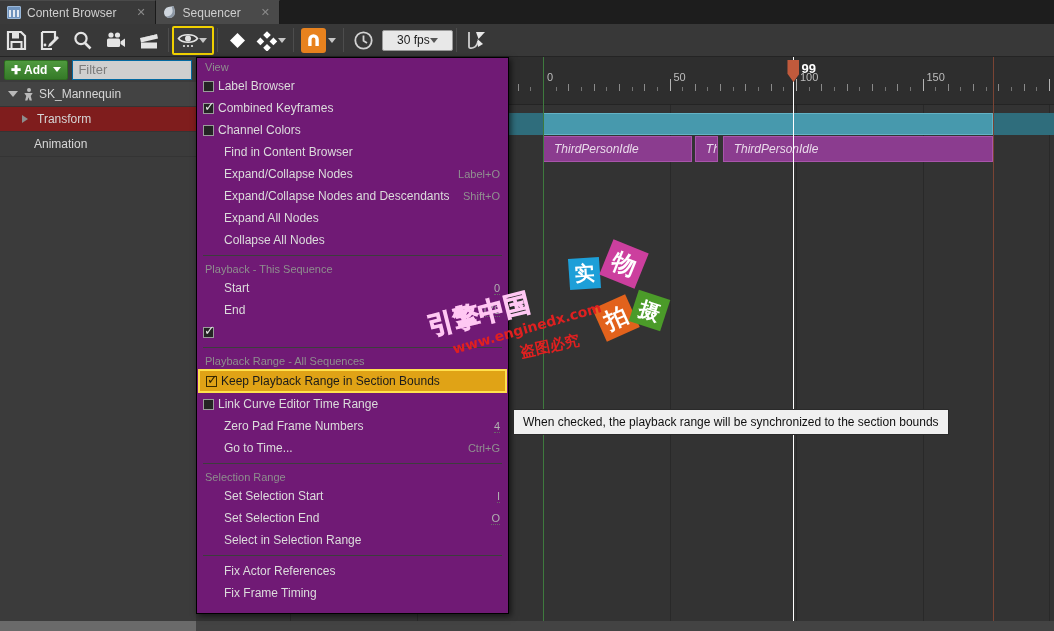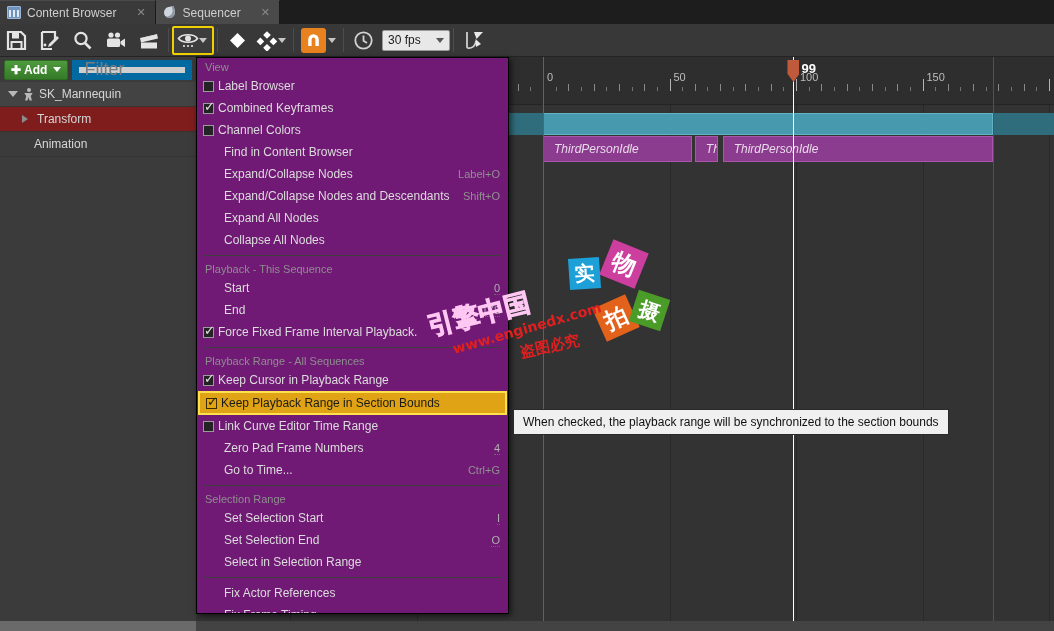--- a/index.html
+++ b/index.html
@@ -73,43 +73,43 @@
     background:#3d3d3d;
   }
   .magnet{
     width:25px;height:25px;background:#e8821e;border-radius:3px;
     display:flex;align-items:center;justify-content:center;
   }
   .fps-box{
     height:21px; min-width:68px; background:#e8e8e8; color:#1b1b1b;
     border:1px solid #9a9a9a; border-radius:2px;
     display:flex; align-items:center; justify-content:space-between;
-    padding:0 5px; font-size:12px; margin-left:2px;
+    padding:0 14px; font-size:12px; margin-left:2px;
   }
   .fps-box .caret{ border-top-color:#555; margin:0; }
 
   
   #leftpanel{
     position:absolute; left:0; top:57px; width:196px; height:574px;
     background:#3b3b3b;
   }
   #addrow{
     height:25px; display:flex; align-items:center; padding:2px 4px; gap:4px;
     background:#3b3b3b;
   }
   #addbtn{
     height:20px; background:linear-gradient(#4f9a3e,#357a28);
     border:1px solid #2d6b20; border-radius:2px; color:#fff;
     display:flex; align-items:center; gap:3px; padding:0 6px; font-size:12px;
     font-weight:bold;
   }
   #addbtn .caret{ border-top-color:#fff; margin:0 0 0 3px;}
   #filter{
-    flex:1; height:20px; background:#cfcfcf; border:7px solid #0369a1;
-    color:#7c7c7c; font-size:18px; display:flex; align-items:center; padding:0 5px;
+    flex:1; height:20px; background:#cfcfcf; border:1px solid #0369a1;
+    color:#7c7c7c; font-size:13px; display:flex; align-items:center; padding:0 5px;
   }
   .tree-row{
     height:25px; display:flex; align-items:center; gap:5px;
     padding-left:8px; color:#d6d6d6; font-size:12px;
     border-bottom:1px solid #343434;
   }
   .tree-row.lvl0{ background:#434343; }
   .tree-row.lvl1{ background:#7f1d1d; padding-left:22px; }
   .tree-row.lvl1b{ background:#3b3b3b; padding-left:34px; }
   .tri{
@@ -585,28 +585,23 @@
     <div class="mi indent">
       <span class="lbl">Start</span>
       <span class="val">0</span>
     </div>
     <div class="mi indent">
       <span class="lbl">End</span>
       <span class="val">178</span>
     </div>
     <div class="mi">
       <span class="cbox on"></span>
-      <span class="lbl">Force Fixed Frame Interval Playback.</span>
     </div>
     <div class="sep"></div>
     <div class="sec-head">Playback Range - All Sequences</div>
-    <div class="mi">
-      <span class="cbox on"></span>
-      <span class="lbl">Keep Cursor in Playback Range</span>
-    </div>
     <div class="mi hl">
       <span class="cbox on"></span>
       <span class="lbl">Keep Playback Range in Section Bounds</span>
     </div>
     <div class="mi">
       <span class="cbox"></span>
       <span class="lbl">Link Curve Editor Time Range</span>
     </div>
     <div class="mi indent">
       <span class="lbl">Zero Pad Frame Numbers</span>

